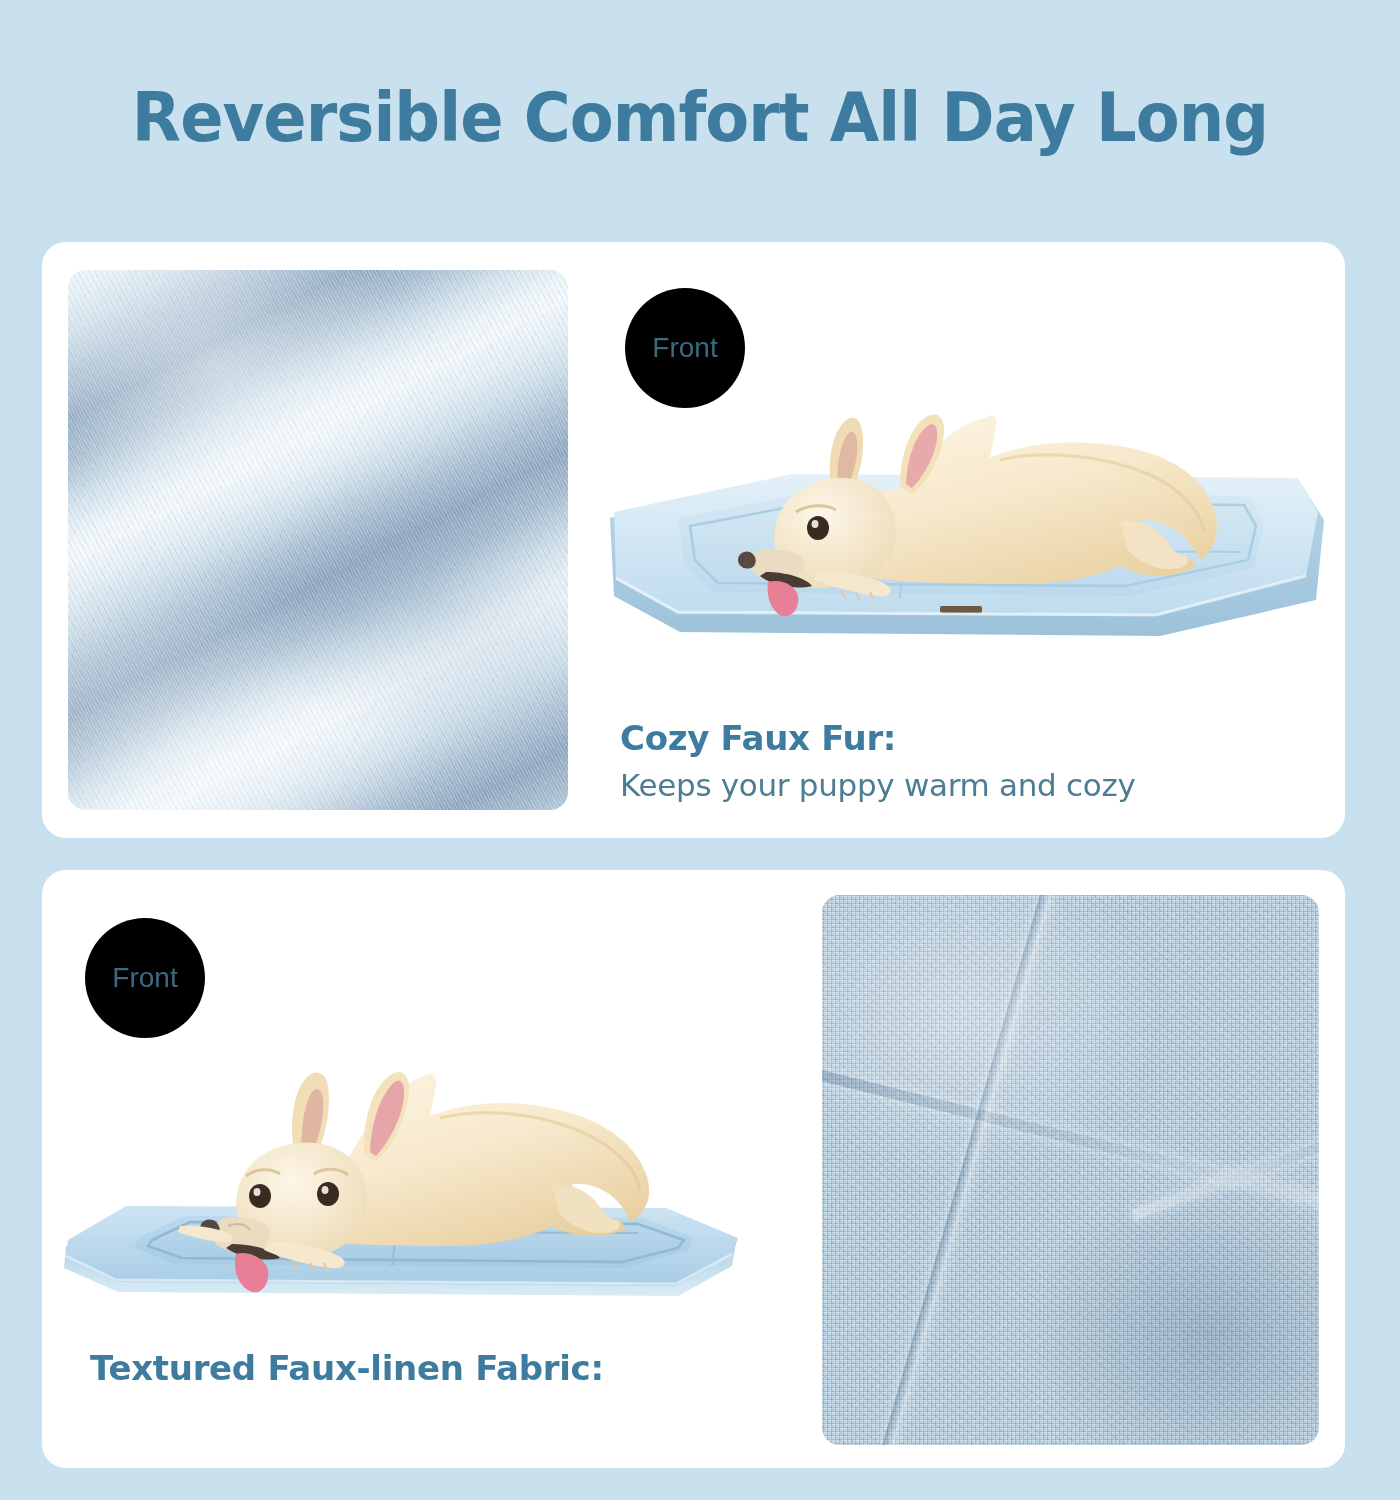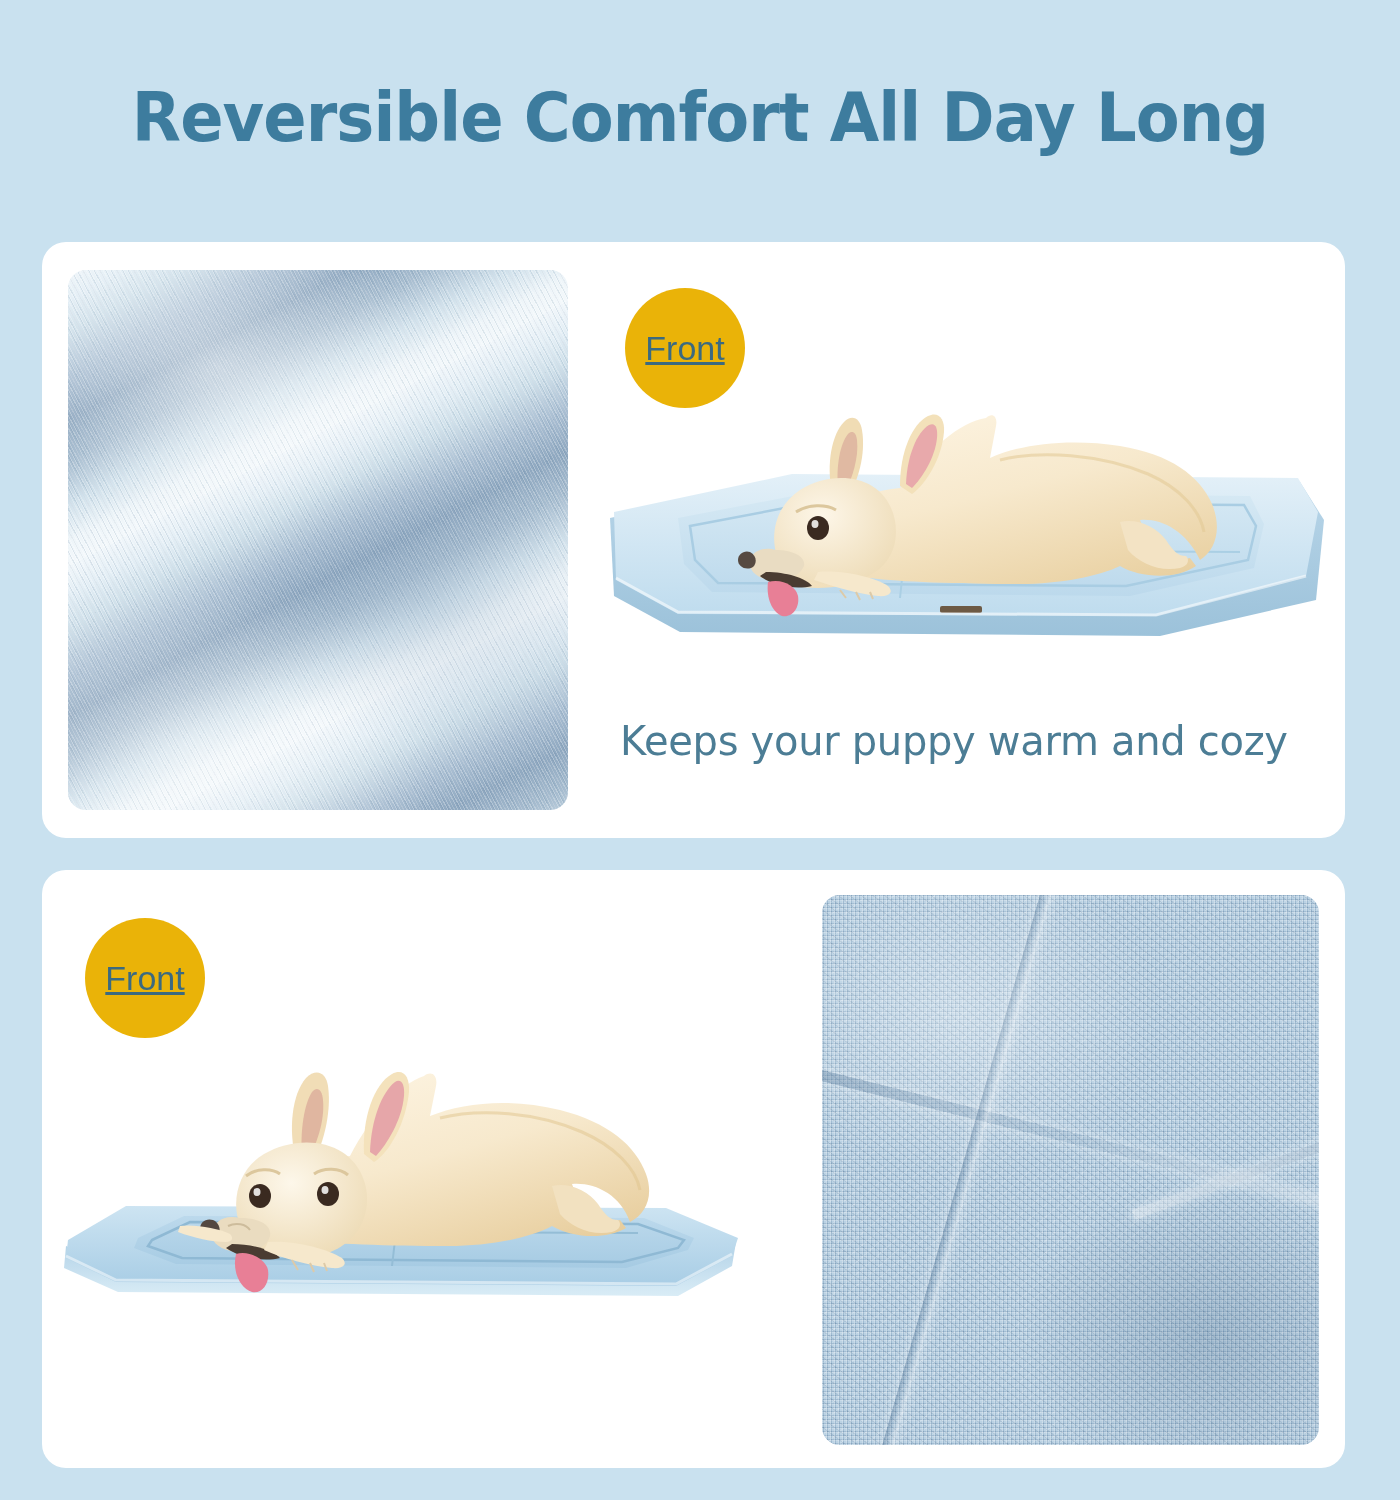--- a/index.html
+++ b/index.html
@@ -33,26 +33,25 @@
     border-radius:24px;
   }
   #card-front { left:42px; top:242px;  width:1303px; height:596px; }
   #card-back  { left:42px; top:870px;  width:1303px; height:598px; }
 
   
   .badge {
     position:absolute;
     width:120px; height:120px;
     border-radius:50%;
-    background:#eab308;
+    background:#000000;
     display:flex; align-items:center; justify-content:center;
-    font-size:34px;
+    font-size:28px;
     color:#3b6a80;
     z-index:6;
-    text-decoration:underline;
   }
   #badge-front { left:625px; top:288px; }
   #badge-back  { left:85px;  top:918px; }
 
   
   .panel {
     position:absolute;
     border-radius:18px;
     overflow:hidden;
   }
@@ -142,21 +141,21 @@
   .caption { position:absolute; }
   #caption-front { left:620px; top:718px; }
   #caption-back  { left:90px;  top:1348px; }
   .cap-title {
     font-size:34px; font-weight:bold; color:#3d7c9e;
     font-family:"DejaVu Sans", sans-serif;
     letter-spacing:-0.3px;
     margin-bottom:9px;
   }
   .cap-sub {
-    font-size:40px; color:#4c7d95;
+    font-size:31px; color:#4c7d95;
     font-family:"DejaVu Sans", sans-serif;
     letter-spacing:-0.3px;
   }
 </style>
 </head>
 <body>
 
 <div class="page-title">Reversible Comfort All Day Long</div>
 
 <div class="card" id="card-front"></div>
@@ -258,20 +257,21 @@
 
     <path d="M400 60 C440 50 500 54 548 74 C580 88 600 110 604 132" fill="none" stroke="#e2c894" stroke-width="3" opacity=".55"></path>
   </g>
 </svg>
 
 <div class="badge" id="badge-front">
   <span>Front</span>
 </div>
 
 <div class="caption" id="caption-front">
+  <div class="cap-title">Cozy Faux Fur:</div>
   <div class="cap-sub">Keeps your puppy warm and cozy</div>
 </div>
 
 <div class="card" id="card-back"></div>
 
 <div class="panel" id="linen-panel">
   <div class="linen-bg"></div>
   <div class="linen-weave"></div>
   <div class="linen-speck"></div>
   <div class="seam" id="seam-a"></div>
@@ -376,13 +376,14 @@
 
     <path d="M380 108 C420 98 476 102 522 122 C554 136 576 158 580 180" fill="none" stroke="#e0c38c" stroke-width="3" opacity=".5"></path>
   </g>
 </svg>
 
 <div class="badge" id="badge-back">
   <span>Front</span>
 </div>
 
 <div class="caption" id="caption-back">
+  <div class="cap-title">Textured Faux-linen Fabric:</div>
 </div>
 
 </body></html>

